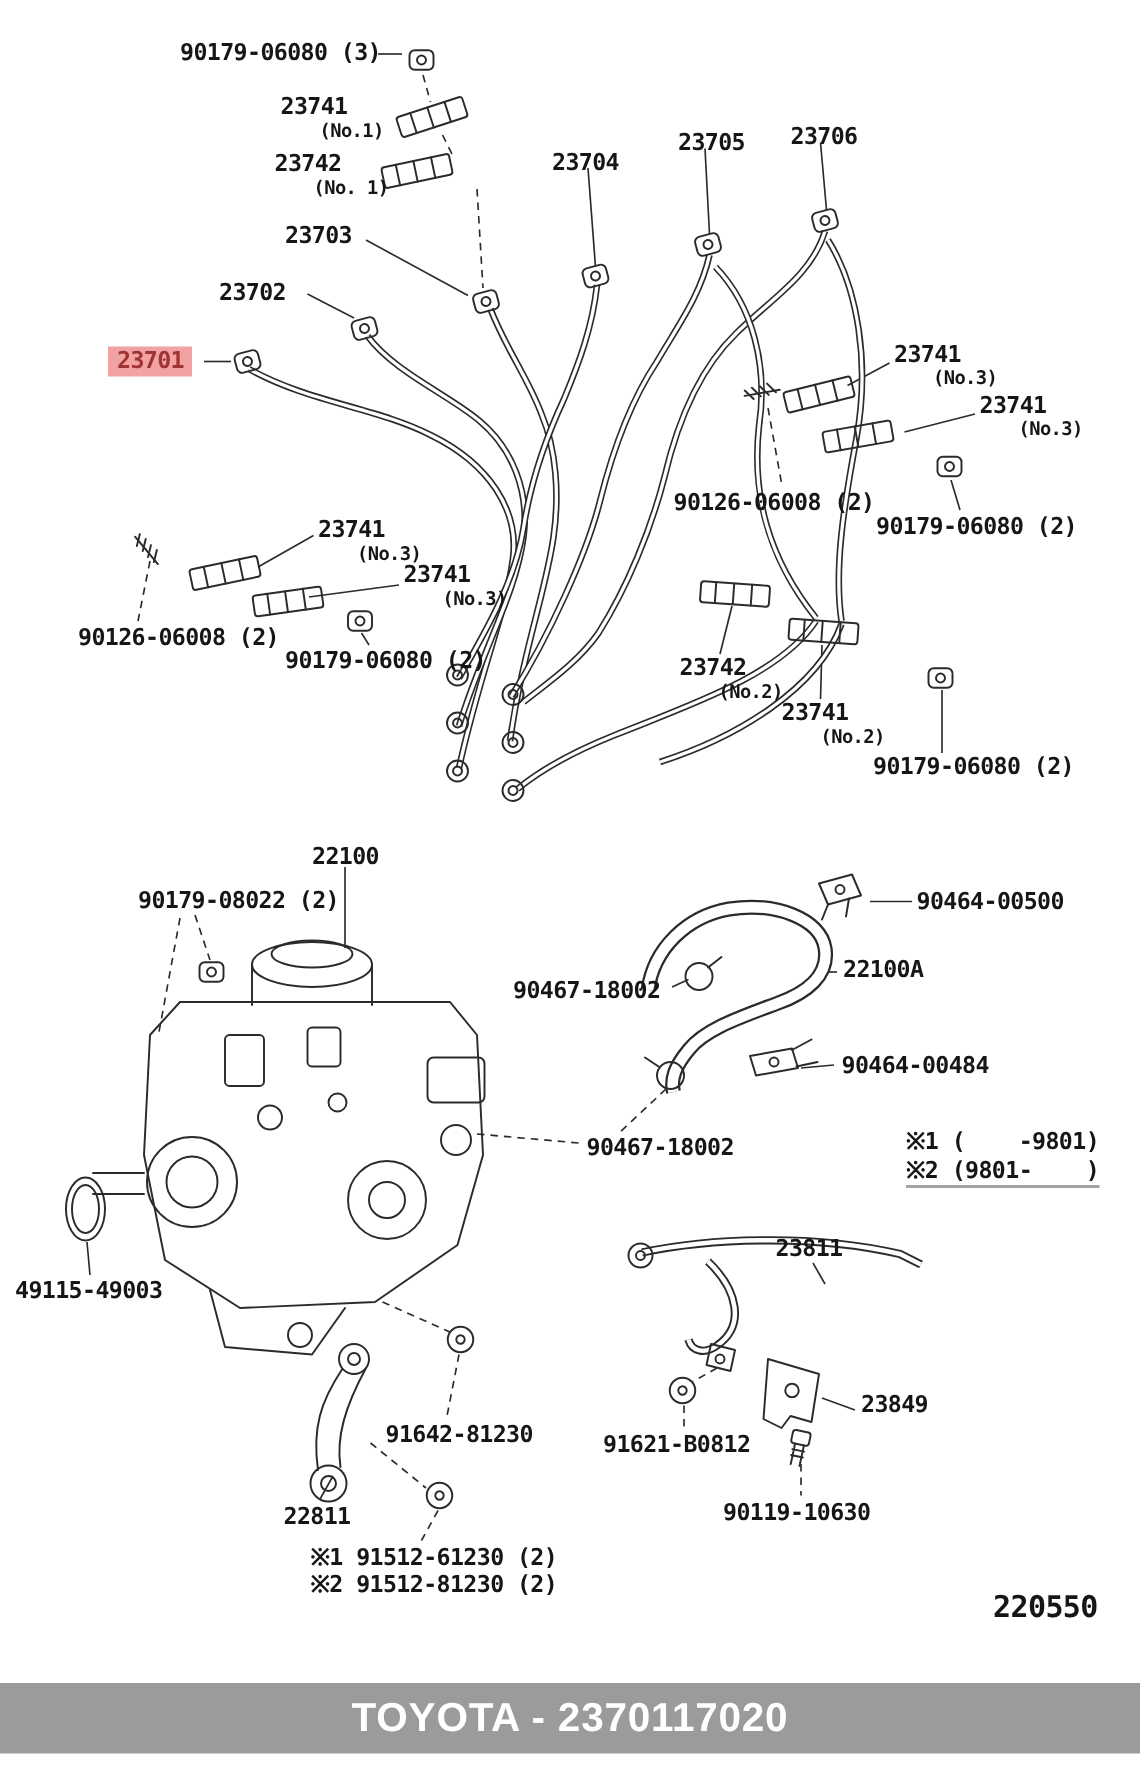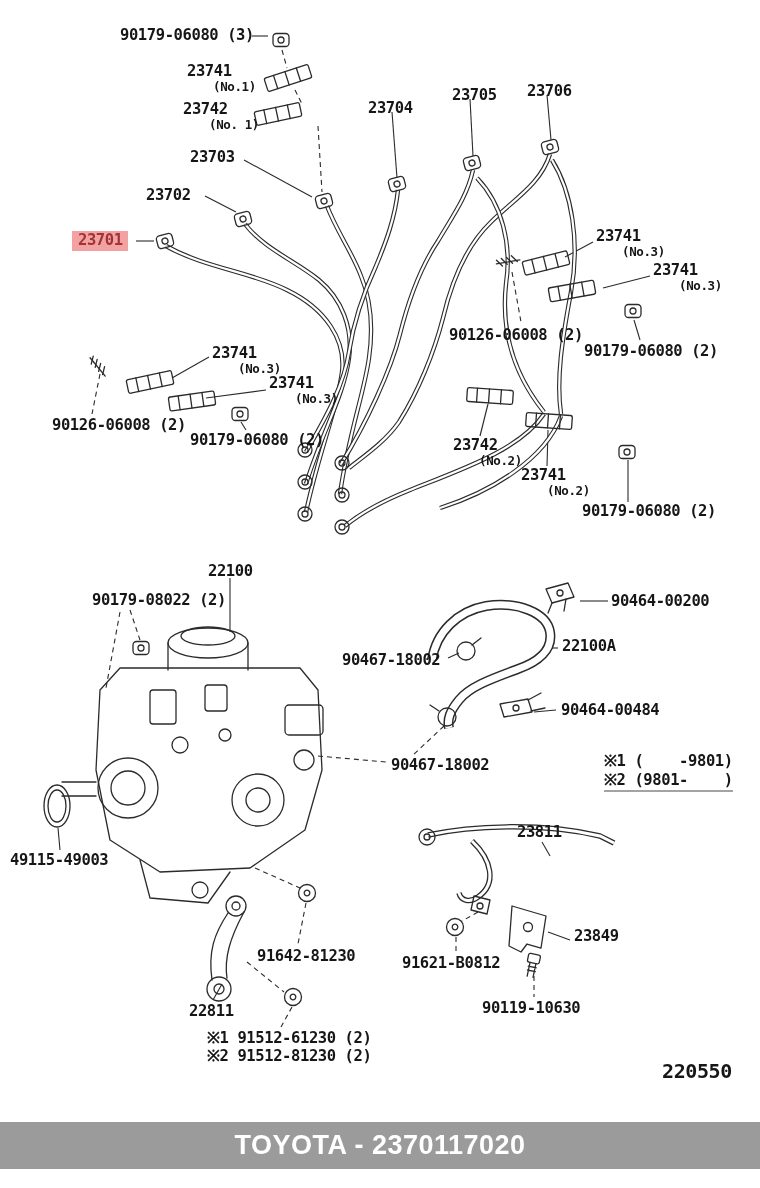--- a/index.html
+++ b/index.html
@@ -246,21 +246,21 @@
   <div class="lbl" style="left:584px;top:343px"><span>90179-06080 (2)</span></div>
   <div class="lbl" style="left:212px;top:345px"><span>23741</span><span class="sub">(No.3)</span></div>
   <div class="lbl" style="left:269px;top:375px"><span>23741</span><span class="sub">(No.3)</span></div>
   <div class="lbl" style="left:52px;top:417px"><span>90126-06008 (2)</span></div>
   <div class="lbl" style="left:190px;top:432px"><span>90179-06080 (2)</span></div>
   <div class="lbl" style="left:453px;top:437px"><span>23742</span><span class="sub">(No.2)</span></div>
   <div class="lbl" style="left:521px;top:467px"><span>23741</span><span class="sub">(No.2)</span></div>
   <div class="lbl" style="left:582px;top:503px"><span>90179-06080 (2)</span></div>
   <div class="lbl" style="left:208px;top:563px"><span>22100</span></div>
   <div class="lbl" style="left:92px;top:592px"><span>90179-08022 (2)</span></div>
-  <div class="lbl" style="left:611px;top:593px"><span>90464-00200</span></div>
+  <div class="lbl" style="left:611px;top:593px"><span>90464-00500</span></div>
   <div class="lbl" style="left:342px;top:652px"><span>90467-18002</span></div>
   <div class="lbl" style="left:562px;top:638px"><span>22100A</span></div>
   <div class="lbl" style="left:561px;top:702px"><span>90464-00484</span></div>
   <div class="lbl" style="left:391px;top:757px"><span>90467-18002</span></div>
   <div class="lbl" style="left:604px;top:753px"><span>※1 (    -9801)</span></div>
   <div class="lbl ul" style="left:604px;top:772px"><span>※2 (9801-    )</span></div>
   <div class="lbl" style="left:517px;top:824px"><span>23811</span></div>
   <div class="lbl" style="left:10px;top:852px"><span>49115-49003</span></div>
   <div class="lbl" style="left:574px;top:928px"><span>23849</span></div>
   <div class="lbl" style="left:257px;top:948px"><span>91642-81230</span></div>

